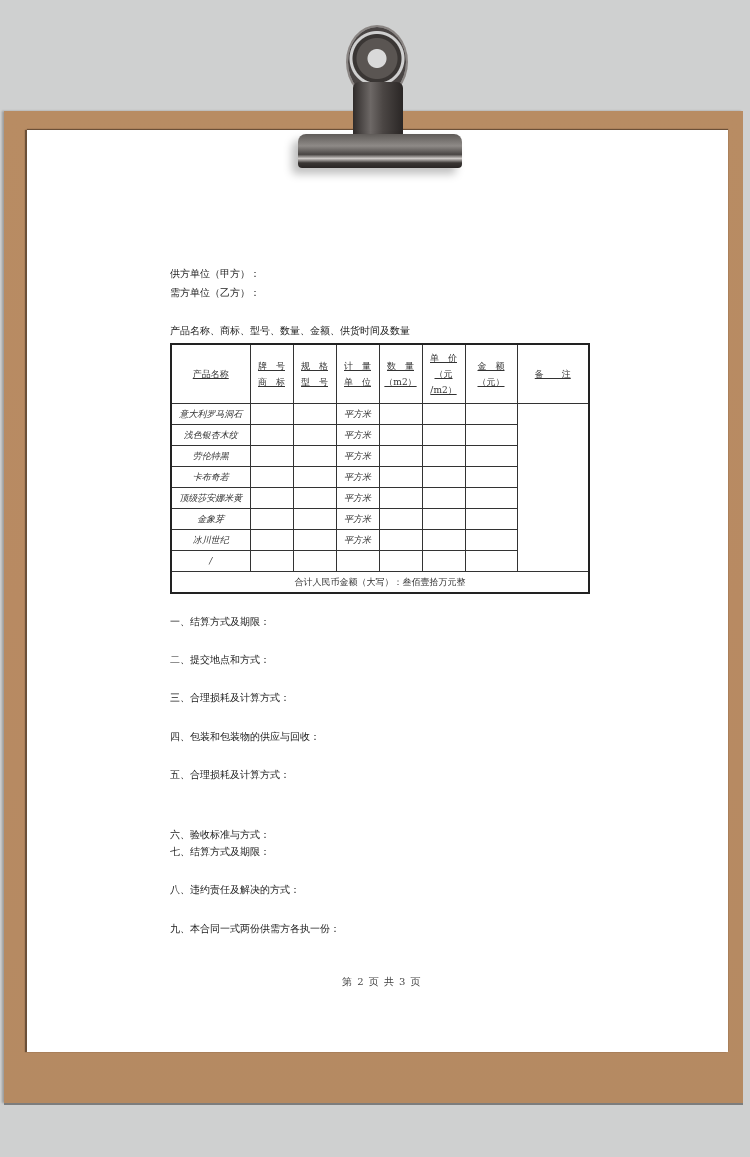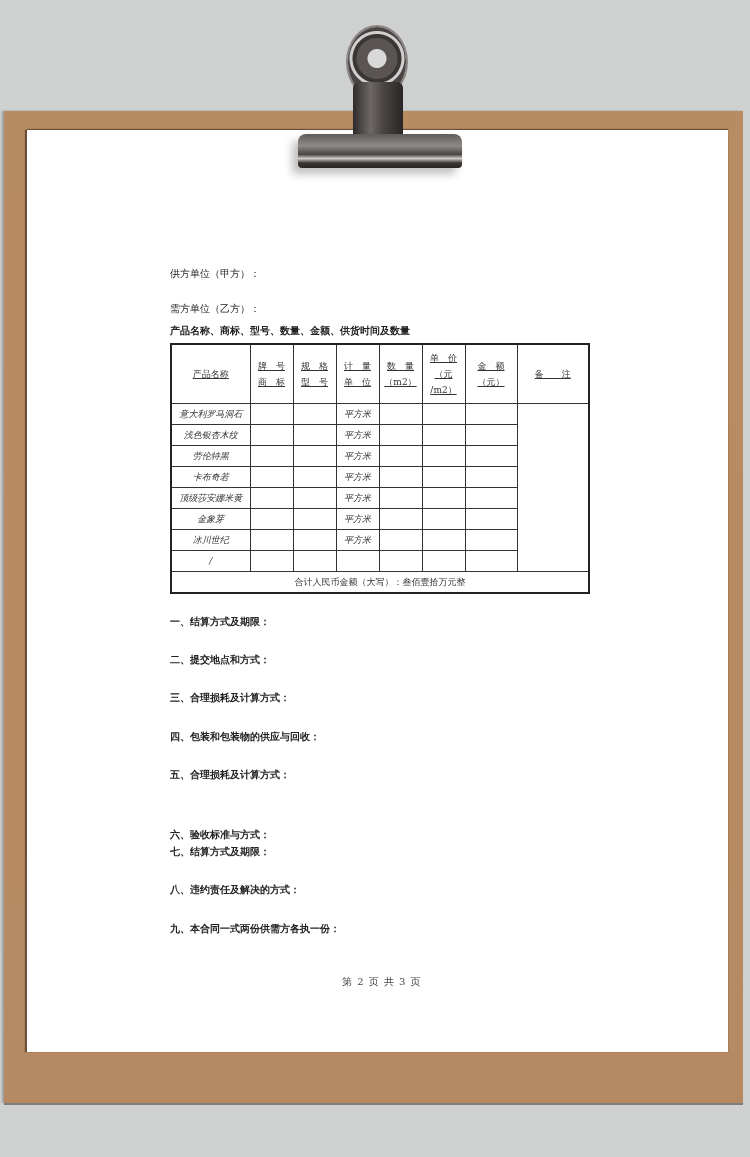--- a/index.html
+++ b/index.html
@@ -32,21 +32,21 @@
   }
   .clip-bar {
     position: absolute; left: 3px; top: 112px; width: 164px; height: 34px;
     background: linear-gradient(180deg, #5f5b58 0%, #8e8a87 35%, #4a4644 60%, #cfcbc8 72%, #3a3634 85%, #2a2625 100%);
     border-radius: 8px 8px 4px 4px;
     box-shadow: -6px 6px 8px rgba(0,0,0,0.25);
   }
 
   .doc { position: absolute; left: 170px; top: 0; width: 420px; color: #222; }
   .line { position: absolute; left: 0; font-size: 10px; white-space: nowrap; }
-  .bold { font-weight: bold; text-align: right; }
+  .bold { font-weight: normal; text-align: right; }
 
   table.items {
     position: absolute; left: 0; top: 343px; width: 418px;
     border-collapse: collapse; font-size: 9px; table-layout: fixed;
     border: 2px solid #222;
   }
   table.items td { border: 1px solid #333; text-align: center; padding: 0; color: #333; }
   .hdr td { height: 58px; line-height: 16px; text-decoration: underline; }
   .row td { height: 20px; font-style: italic; }
   .total td { height: 20px; text-align: left; padding-left: 3px; margin-top: 20px; }
@@ -59,21 +59,21 @@
 <div class="paper"></div>
 
 <div class="clip">
   <div class="clip-ring"></div>
   <div class="clip-neck"></div>
   <div class="clip-bar"></div>
 </div>
 
 <div class="doc">
   <div class="line" style="top:267px">供方单位（甲方）：</div>
-  <div class="line" style="top:302px">需方单位（乙方）：</div>
+  <div class="line" style="top:286px">需方单位（乙方）：</div>
   <div class="line bold" style="top:324px">产品名称、商标、型号、数量、金额、供货时间及数量</div>
 
   <table class="items">
     <colgroup>
       <col style="width:79px">
         <col style="width:43px">
         <col style="width:43px">
         <col style="width:43px">
       <col style="width:43px">
         <col style="width:43px">

